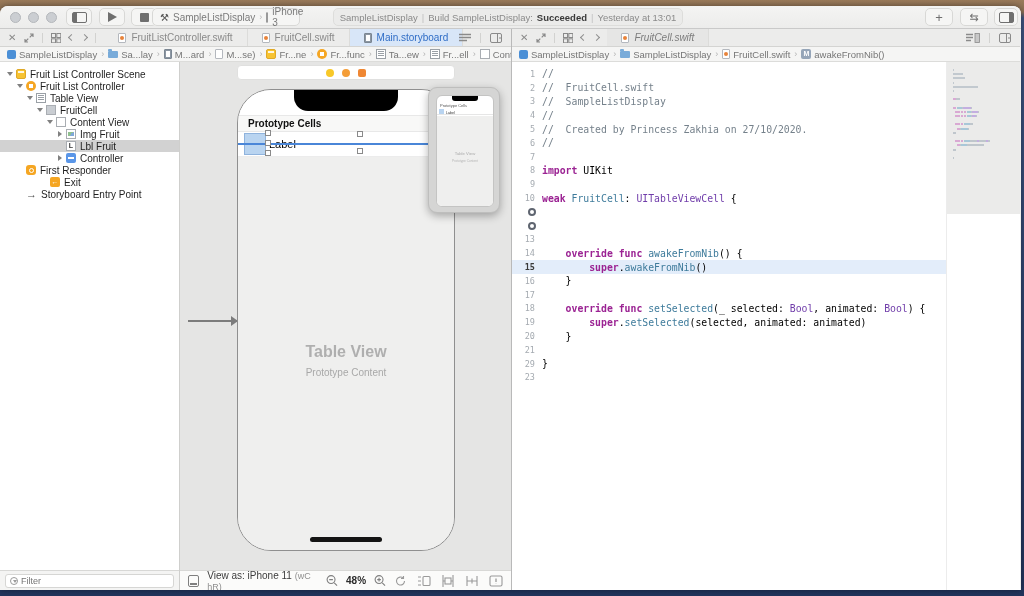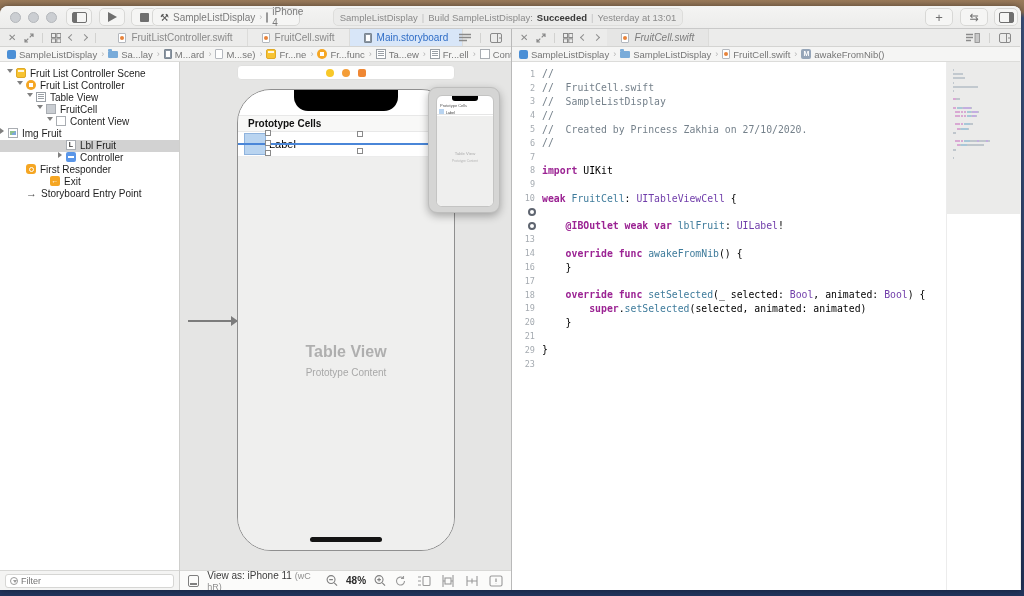--- a/index.html
+++ b/index.html
@@ -73,21 +73,21 @@
   .ic-responder { width:10px; height:10px; background:#F5A623; border-radius:3px; }
   .ic-responder::before { content:""; position:absolute; inset:2.5px; border:1.5px solid #FFF; border-radius:50%; }
   .ic-exit { width:10px; height:10px; background:#F5A623; border-radius:2px; color:#FFF; font:bold 7px/10px "Liberation Sans",sans-serif; text-align:center; }
   .ic-entry { color:#4A4A4A; font-size:11px; line-height:10px; }
   .ic-method { width:10px; height:10px; background:#95A5B8; border-radius:2px; color:#FFF; font:bold 7px/10px "Liberation Sans",sans-serif; text-align:center; }
 
   
   .left-body { flex:1; display:flex; min-height:0; }
   .outline { width:180px; background:#FFF; border-right:1px solid #CFCFCD; display:flex; flex-direction:column; font-size:10px; color:#1F1F1F; }
   .o-rows { flex:1; padding-top:6px; overflow:hidden; }
-  .o-row { display:flex; gap:4px; height:12px; white-space:nowrap; }
+  .o-row { display:flex; align-items:center; gap:4px; height:12px; white-space:nowrap; }
   .o-row.sel { background:#D2D2D2; }
   .disc { width:0; height:0; border-left:4px solid #808080; border-top:3px solid transparent; border-bottom:3px solid transparent; flex:none; }
   .disc.open { transform:rotate(90deg); }
   .disc.none { border-left-color:transparent; }
   .filterbar { height:20px; border-top:1px solid #D8D8D6; background:#F4F4F3; display:flex; align-items:center; padding:0 5px; flex:none; }
   .filterfield { flex:1; height:14px; background:#FFF; border:1px solid #D6D6D4; border-radius:3px; display:flex; align-items:center; gap:3px; padding:0 4px; }
   .filterfield input { border:0; outline:0; flex:1; font-size:9px; color:#444; background:transparent; font-family:"Liberation Sans",sans-serif; }
   .filter-ic { width:8px; height:8px; border:1px solid #9B9B9B; border-radius:50%; position:relative; flex:none; }
   .filter-ic::before { content:""; position:absolute; left:1.5px; top:2.5px; border-left:2px solid transparent; border-right:2px solid transparent; border-top:3px solid #9B9B9B; }
 
@@ -166,21 +166,21 @@
         <span class="play-tri"></span>
       </div>
     <div class="tbtn" style="left:131px;width:26px">
         <span class="stop-sq"></span>
       </div>
     <div class="scheme">
       <span class="hammer">⚒</span>
       <span>SampleListDisplay</span>
       <span class="chev-sep">›</span>
       <span class="phone-glyph"></span>
-      <span>iPhone 4</span>
+      <span>iPhone 3</span>
     </div>
     <div class="status">
       <span>SampleListDisplay</span>
       <span class="pipe">|</span>
       <span>Build SampleListDisplay:</span>
       <b>Succeeded</b>
       <span class="pipe">|</span>
       <span>Yesterday at 13:01</span>
     </div>
     <div class="tbtn" style="left:925px;width:28px;font-size:13px">+</div>
@@ -303,21 +303,21 @@
               <div class="o-row" style="padding-left: 38px;">
                 <span class="disc open"></span>
                 <span class="ic ic-cell"></span>
                 <span>FruitCell</span>
               </div>
               <div class="o-row" style="padding-left: 48px;">
                 <span class="disc open"></span>
                 <span class="ic ic-view"></span>
                 <span>Content View</span>
               </div>
-              <div class="o-row" style="">
+              <div class="o-row" style="padding-left: 58px;">
                 <span class="disc "></span>
                 <span class="ic ic-img"></span>
                 <span>Img Fruit</span>
               </div>
               <div class="o-row sel" style="padding-left: 58px;">
                 <span class="disc none"></span>
                 <span class="ic ic-label">L</span>
                 <span>Lbl Fruit</span>
               </div>
               <div class="o-row" style="padding-left: 58px;">
@@ -529,29 +529,32 @@
             </div>
             <div class="cl">
               <span class="gut">
                 <span class="outlet-dot"></span>
               </span>
             </div>
             <div class="cl">
               <span class="gut">
                 <span class="outlet-dot"></span>
               </span>
-              <span class="src"><span class="tk-p">    </span><span class="tk-k">@IBOutlet</span><span class="tk-p"> </span><span class="tk-k">weak</span><span class="tk-p"> </span><span class="tk-k">var</span><span class="tk-p"> </span><span class="tk-d">lblFruit</span><span class="tk-p">: </span><span class="tk-t">UILabel</span><span class="tk-p">!</span></span>
             </div>
             <div class="cl">
               <span class="gut">13</span>
               <span class="src"></span>
             </div>
             <div class="cl">
               <span class="gut">14</span>
               <span class="src"><span class="tk-p">    </span><span class="tk-k">override</span><span class="tk-p"> </span><span class="tk-k">func</span><span class="tk-p"> </span><span class="tk-d">awakeFromNib</span><span class="tk-p">() {</span></span>
+            </div>
+            <div class="cl hl">
+              <span class="gut">15</span>
+              <span class="src"><span class="tk-p">        </span><span class="tk-k">super</span><span class="tk-p">.</span><span class="tk-d">awakeFromNib</span><span class="tk-p">()</span></span>
             </div>
             <div class="cl">
               <span class="gut">16</span>
               <span class="src"><span class="tk-p">    }</span></span>
             </div>
             <div class="cl">
               <span class="gut">17</span>
               <span class="src"></span>
             </div>
             <div class="cl">

